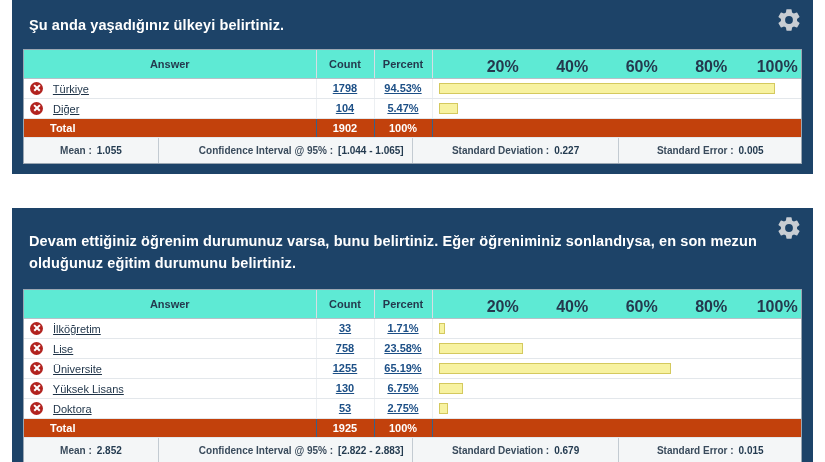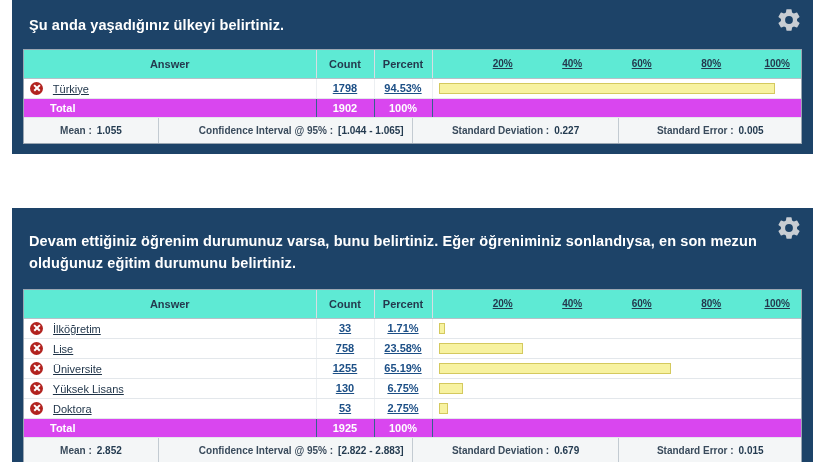--- a/index.html
+++ b/index.html
@@ -74,24 +74,23 @@
 
   .axis {
     position: relative;
     height: 16px;
     width: 100%;
   }
   .axis span {
     position: absolute;
     top: 2px;
     transform: translateX(-50%);
-    font-size: 10px;
+    font-size: 16px;
     font-weight: bold;
     color: #24394e;
-    text-decoration: underline;
   }
 
   table.grid tbody td {
     padding: 3px 6px;
     border-bottom: 1px solid #e3e7eb;
     vertical-align: middle;
     height: 18px;
   }
   td.t-answer {
     text-align: left;
@@ -134,21 +133,21 @@
     border-left: 1px solid #eceff2;
     padding: 0 8px 0 4px;
   }
   .bar {
     height: 11px;
     background: #f7f2a0;
     border: 1px solid #d4c95e;
     min-width: 2px;
   }
   tr.total-row td {
-    background: #d946ef;
+    background: #c2410c;
     color: #ffffff;
     font-weight: bold;
     border-bottom: none;
     border-left: 1px solid #2b5party;
   }
   tr.total-row td { border-left: 1px solid #35628c; }
   tr.total-row td.t-answer {
     padding-left: 26px;
     border-left: none;
     color: #ffffff;
@@ -215,20 +214,31 @@
             <td class="t-answer">
               <span class="no-icon"></span>
               <span class="lbl">Türkiye</span>
             </td>
             <td class="num"><a href="#">1798</a></td>
             <td class="num"><a href="#">94.53%</a></td>
             <td class="bar-cell">
                 <div class="bar" style="width:94.53%"></div>
               </td>
           </tr>
+          <tr>
+            <td class="t-answer">
+              <span class="no-icon"></span>
+              <span class="lbl">Diğer</span>
+            </td>
+            <td class="num"><a href="#">104</a></td>
+            <td class="num"><a href="#">5.47%</a></td>
+            <td class="bar-cell">
+                <div class="bar" style="width:5.47%"></div>
+              </td>
+          </tr>
           <tr class="total-row">
             <td class="t-answer">Total</td>
             <td class="num">1902</td>
             <td class="num">100%</td>
             <td class="bar-cell"></td>
           </tr>
         </tbody>
       </table>
     </div>
 

